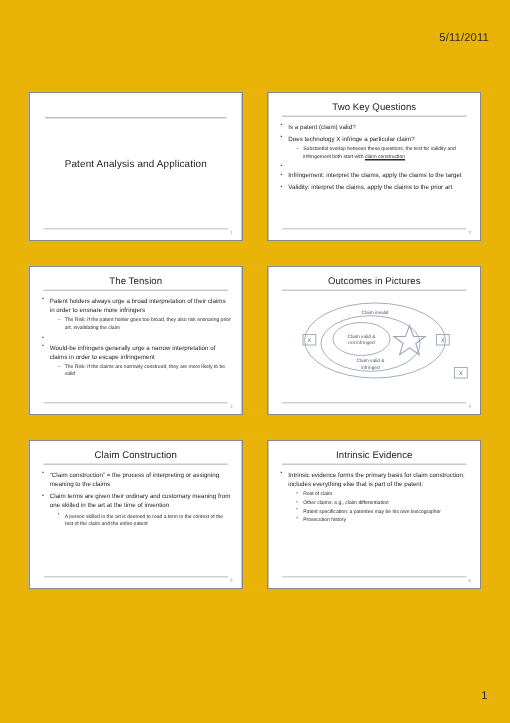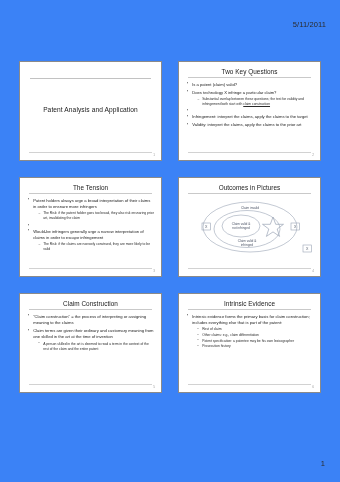--- a/index.html
+++ b/index.html
@@ -11,21 +11,21 @@
     width: 340px;
     height: 482px;
     overflow: hidden;
     font-family: "Liberation Sans", sans-serif;
     color: #231f20;
     position: relative;
   }
   .page {
     position: absolute;
     inset: 0;
-    background: #3b82f6;
+    background: #eab308;
   }
   
   .header-date {
     position: absolute;
     top: 20px;
     right: 14px;
     font-size: 7.5px;
     letter-spacing: 0.1px;
     color: #2b2b2b;
     white-space: nowrap;

